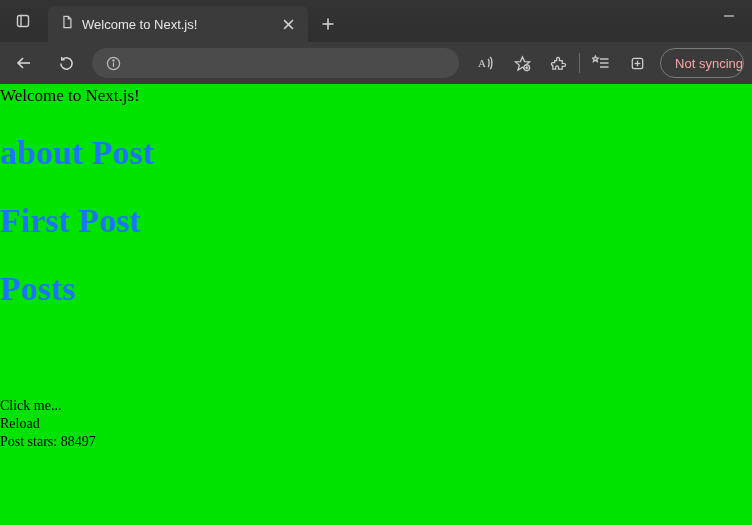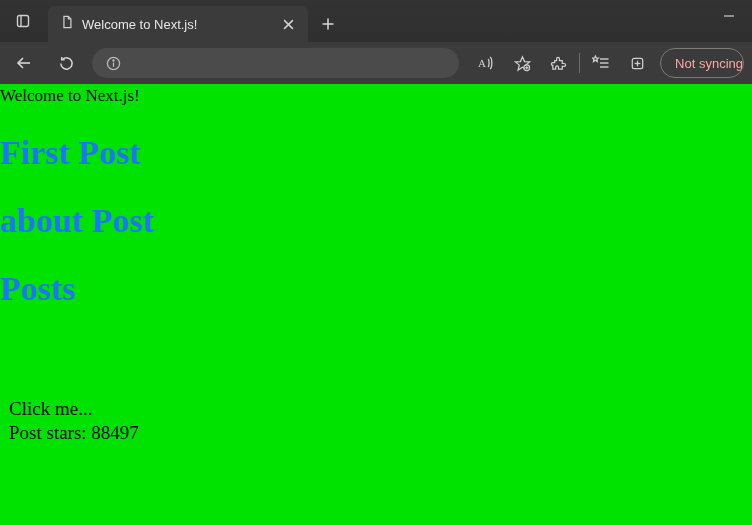--- a/index.html
+++ b/index.html
@@ -129,22 +129,22 @@
     font-size: 17px;
     padding: 2px 0 0 0;
   }
   .viewport h1 {
     color: #1e73ff;
     font-weight: bold;
     font-size: 34px;
     margin: 28px 0 30px 0;
   }
   .viewport .click, .viewport .reload, .viewport .stars {
-    font-size: 19px;
-    margin: 2px 9px;
+    font-size: 14px;
+    margin: 2px 0;
   }
   .viewport .spacer { height: 58px; }
 </style>
 </head>
 <body>
 
 <div class="titlebar">
   <div class="window-btn">
     <svg width="16" height="16" viewBox="0 0 16 16" fill="none" stroke-width="1.4">
       <rect x="2.5" y="2.5" width="11" height="11" rx="2"></rect>
@@ -247,23 +247,24 @@
     </div>
     <div class="sync-pill">
       <span>Not syncing</span>
     </div>
   </div>
 </div>
 
 <div class="viewport">
   <div class="welcome">Welcome to Next.js!</div>
 
+  <h1>about Post</h1>
   <h1>First Post</h1>
-  <h1>about Post</h1>
   <h1>Posts</h1>
 
   <div class="spacer"></div>
 
   <div class="click">Click me...</div>
+  <div class="reload">Reload</div>
   <div class="stars">
     <span>Post stars: </span><span>88497</span>
   </div>
 </div>
 
 </body></html>

